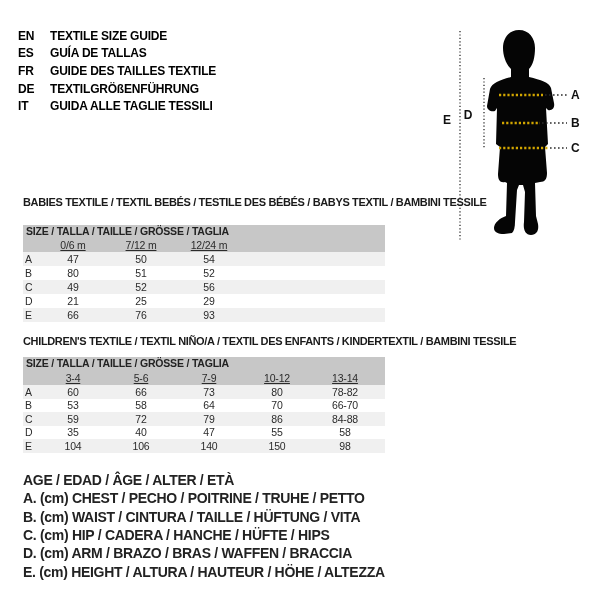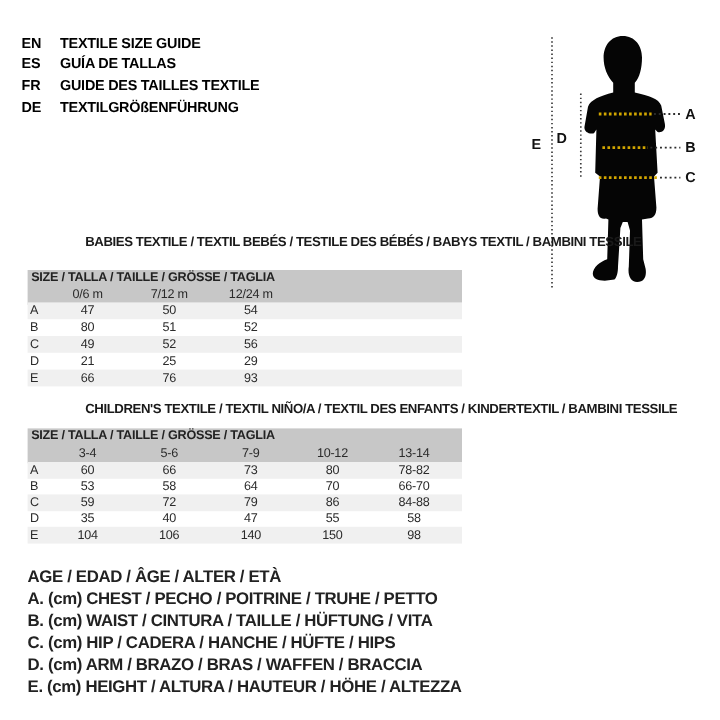--- a/index.html
+++ b/index.html
@@ -5,31 +5,31 @@
   html,body{margin:0;padding:0;background:#fff;}
   .canvas{
     position:relative;width:600px;height:600px;background:#ffffff;overflow:hidden;
     font-family:"Liberation Sans",sans-serif;color:#1f1f1f;
   }
   
   .lang-list{position:absolute;left:18px;top:27px;}
   .lang-row{display:flex;height:17.6px;align-items:center;font-size:12px;font-weight:700;letter-spacing:-0.2px;color:#000000;}
   .lang-code{width:32px;}
   
-  .section-title{position:absolute;left:23px;font-size:11px;font-weight:700;letter-spacing:-0.35px;white-space:nowrap;color:#1a1a1a;margin-left:48px;}
+  .section-title{position:absolute;left:23px;font-size:11px;font-weight:700;letter-spacing:-0.35px;white-space:nowrap;color:#1a1a1a;}
   
   .size-bar{position:absolute;left:23px;width:362px;height:29px;background:#c7c7c7;
     font-size:10.5px;font-weight:700;letter-spacing:-0.2px;line-height:13px;padding-left:3px;box-sizing:border-box;color:#222;}
   
   .trow{position:absolute;left:23px;width:362px;display:grid;
     grid-template-columns:16px 68px 68px 68px 68px 68px 1fr;align-items:center;
     font-size:10.5px;letter-spacing:-0.2px;color:#2b2b2b;}
   .trow .rlabel{padding-left:2px;text-align:left;font-weight:400;}
   .trow .cell{text-align:center;}
-  .trow.head{color:#2b2b2b;}
+  .trow.head{color:#2b2b2b;text-decoration:underline;}
   .trow.stripe{background:#f0f0f0;}
   .h14{height:14px;} .h135{height:13.5px;}
   
   .legend{position:absolute;left:23px;top:471px;font-size:14px;font-weight:700;letter-spacing:-0.3px;color:#222;}
   .legend div{height:18.3px;display:flex;align-items:center;white-space:nowrap;}
   
   .figure{position:absolute;left:438px;top:22px;}
   .marker-label{font-family:"Liberation Sans",sans-serif;font-size:12px;font-weight:700;fill:#111;}
 </style>
 </head>
@@ -46,20 +46,24 @@
       <span class="lang-code">ES</span>
       <span>GUÍA DE TALLAS</span>
     </div>
     <div class="lang-row">
       <span class="lang-code">FR</span>
       <span>GUIDE DES TAILLES TEXTILE</span>
     </div>
     <div class="lang-row">
       <span class="lang-code">DE</span>
       <span>TEXTILGRÖßENFÜHRUNG</span>
+    </div>
+    <div class="lang-row">
+      <span class="lang-code">IT</span>
+      <span>GUIDA ALLE TAGLIE TESSILI</span>
     </div>
   </div>
 
   <svg class="figure" width="162" height="222" viewBox="0 0 162 222">
 
     <line x1="22" y1="9" x2="22" y2="218" stroke="#3a3a3a" stroke-width="1.4" stroke-dasharray="1.2 2.2"></line>
 
     <line x1="46" y1="56" x2="46" y2="126" stroke="#3a3a3a" stroke-width="1.4" stroke-dasharray="1.2 2.2"></line>
 
     <path fill="#050505" d="

